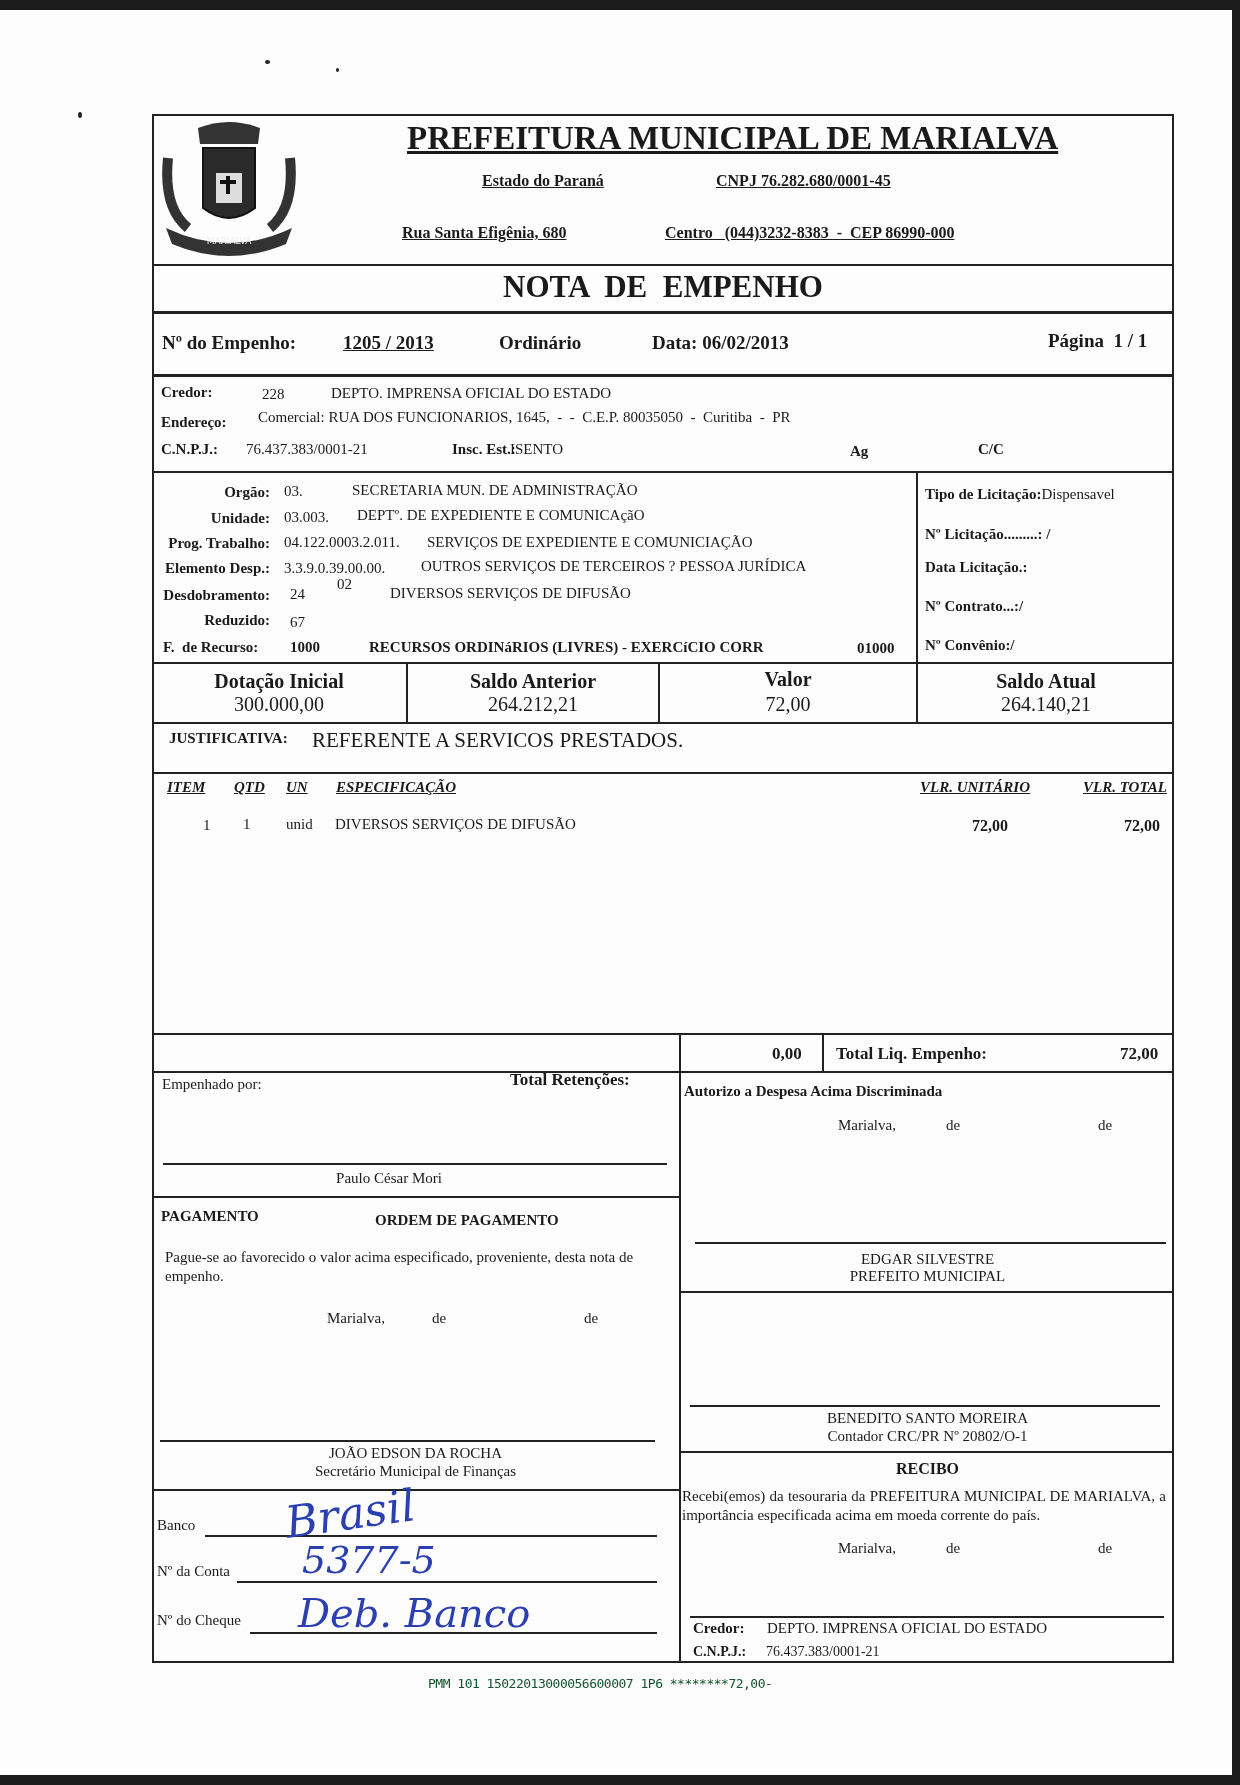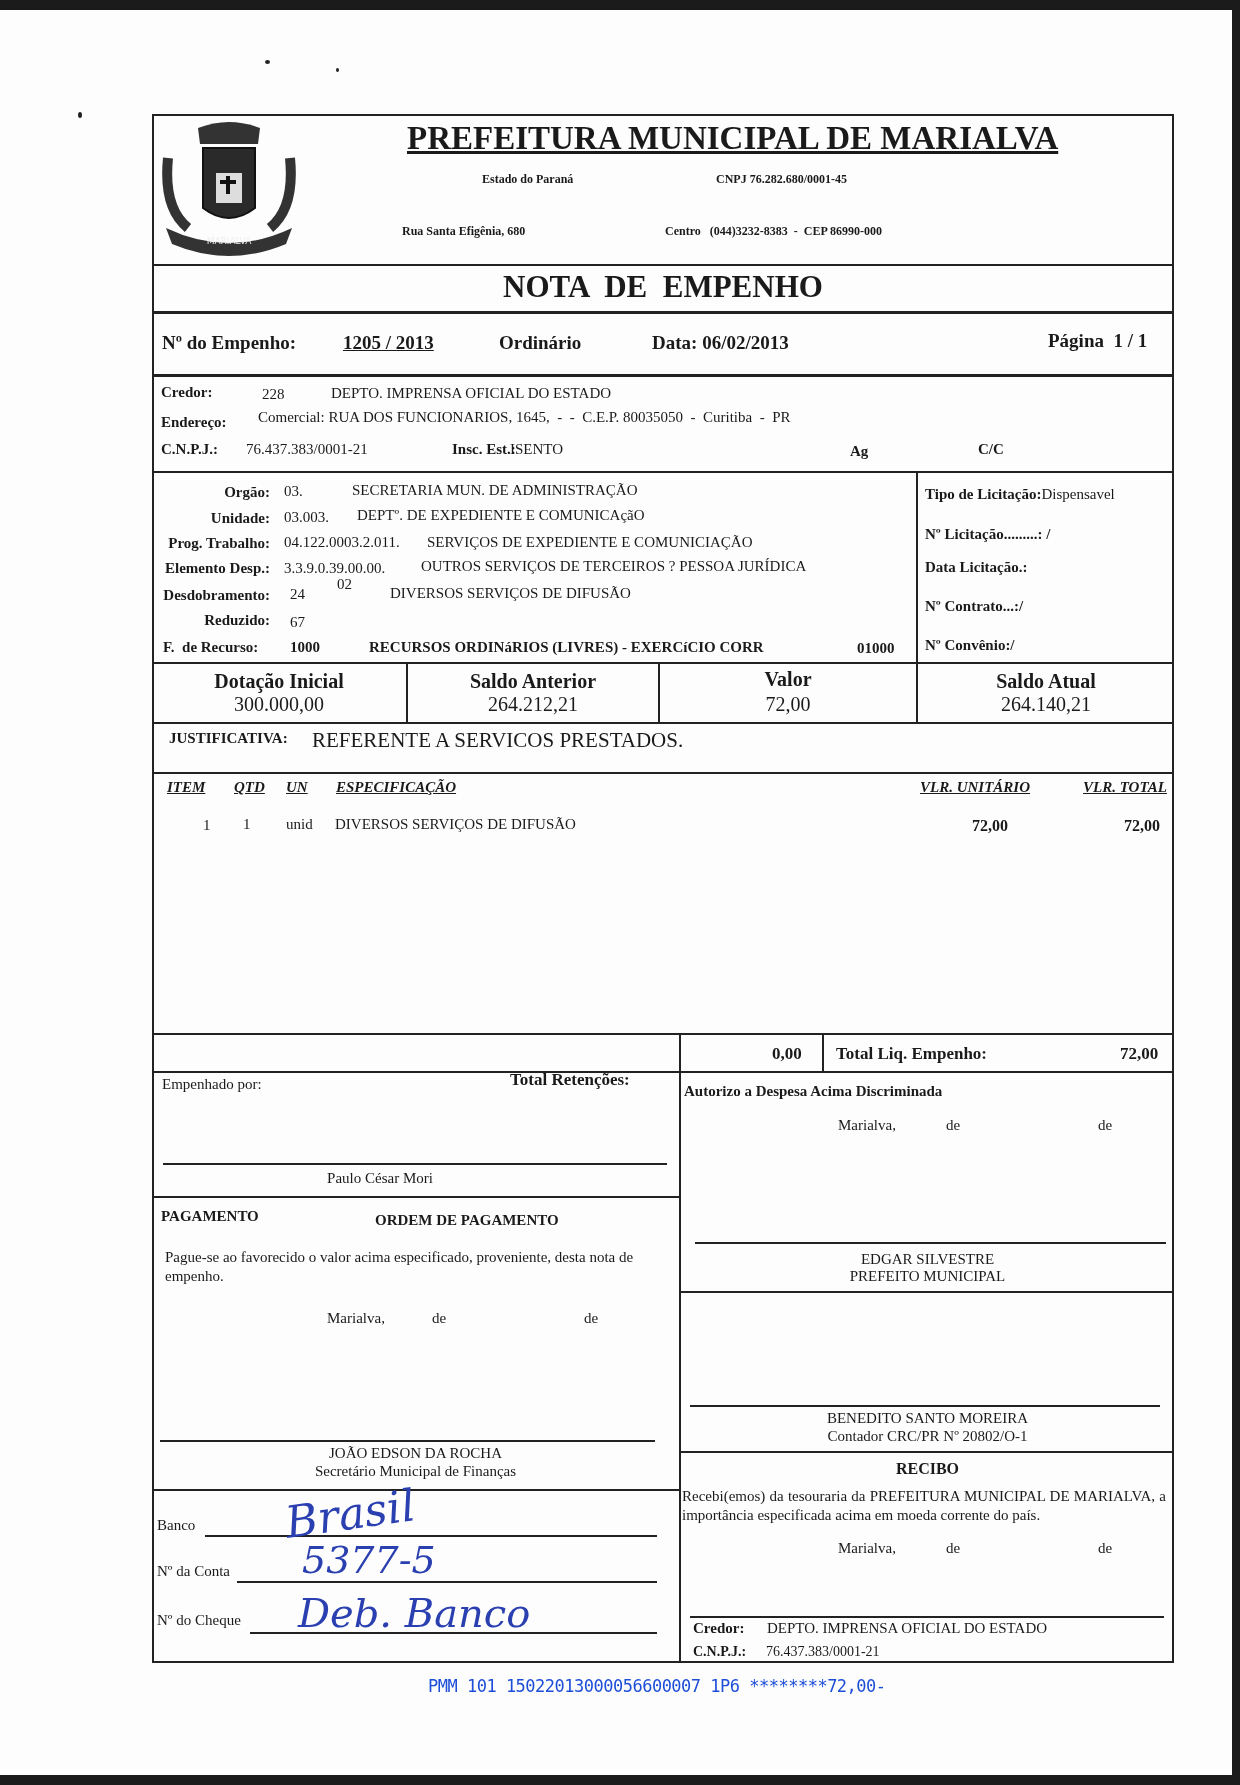--- a/index.html
+++ b/index.html
@@ -8,31 +8,31 @@
   .edge-top { position:absolute; left:0; top:0; width:1240px; height:10px; background:#1b1b1b; }
   .edge-right { position:absolute; right:0; top:0; width:8px; height:1785px; background:#1b1b1b; }
   .edge-bottom { position:absolute; left:0; bottom:0; width:1240px; height:10px; background:#1b1b1b; }
   .speck { position:absolute; background:#222; border-radius:50%; }
   .abs { position:absolute; }
   .hline { position:absolute; height:2px; background:#222; }
   .vline { position:absolute; width:2px; background:#222; }
   .frame { position:absolute; left:152px; top:114px; width:1022px; height:1549px; border:2px solid #222; box-sizing:border-box; }
   .t { position:absolute; white-space:nowrap; }
   .title { font-size:33px; font-weight:bold; text-decoration:underline; }
-  .sub { font-size:12px; font-weight:bold; }
+  .sub { font-size:16px; font-weight:bold; text-decoration:underline; }
   .nota { font-size:31px; font-weight:bold; }
   .hdr { font-size:19px; font-weight:bold; }
   .lbl { font-size:15px; font-weight:bold; }
   .val { font-size:15px; }
   .center { text-align:center; }
   .money-h { font-size:20px; font-weight:bold; }
   .money-v { font-size:20px; }
   .ital { font-style:italic; font-weight:bold; text-decoration:underline; font-size:15px; }
   .sig { position:absolute; color:#2a3fb0; font-family:"DejaVu Serif", serif; font-style:italic; }
-  .code { position:absolute; font-family:"DejaVu Sans Mono", monospace; color:#1d4ed8; font-size:17px; letter-spacing:-0.5px; }
+  .code { position:absolute; font-family:"DejaVu Sans Mono", monospace; color:#14532d; font-size:13px; letter-spacing:-0.5px; }
 </style>
 </head>
 <body>
 
 <div class="edge-top"></div>
 <div class="edge-right"></div>
 <div class="edge-bottom"></div>
 <div class="speck" style="left:265px;top:60px;width:5px;height:4px;"></div>
 <div class="speck" style="left:336px;top:68px;width:3px;height:4px;"></div>
 <div class="speck" style="left:78px;top:112px;width:4px;height:6px;"></div>
@@ -151,21 +151,21 @@
 <div class="t" style="left:510px;top:1042px;font-size:17px;font-weight:bold;margin-top:28px;">Total Retenções:</div>
 <div class="t" style="left:772px;top:1044px;font-size:17px;font-weight:bold;">0,00</div>
 <div class="t" style="left:836px;top:1044px;font-size:17px;font-weight:bold;">Total Liq. Empenho:</div>
 <div class="t" style="left:1120px;top:1044px;font-size:17px;font-weight:bold;">72,00</div>
 <div class="hline" style="left:152px;top:1071px;width:1022px;"></div>
 
 <div class="vline" style="left:679px;top:1071px;height:592px;"></div>
 
 <div class="t val" style="left:162px;top:1076px;">Empenhado por:</div>
 <div class="hline" style="left:163px;top:1163px;width:504px;"></div>
-<div class="t val center" style="left:152px;width:456px;top:1170px;">Paulo César Mori</div>
+<div class="t val center" style="left:161px;width:456px;top:1170px;">Paulo César Mori</div>
 <div class="hline" style="left:152px;top:1196px;width:527px;"></div>
 
 <div class="t lbl" style="left:161px;top:1208px;">PAGAMENTO</div>
 <div class="t lbl" style="left:375px;top:1212px;">ORDEM DE PAGAMENTO</div>
 <div class="abs val" style="left:165px;top:1248px;width:485px;line-height:19px;">Pague-se ao favorecido o valor acima especificado, proveniente, desta nota de empenho.</div>
 <div class="t val" style="left:327px;top:1310px;">Marialva,</div>
 <div class="t val" style="left:432px;top:1310px;">de</div>
 <div class="t val" style="left:584px;top:1310px;">de</div>
 <div class="hline" style="left:160px;top:1440px;width:495px;"></div>
 <div class="t val center" style="left:152px;width:527px;top:1445px;">JOÃO EDSON DA ROCHA</div>

